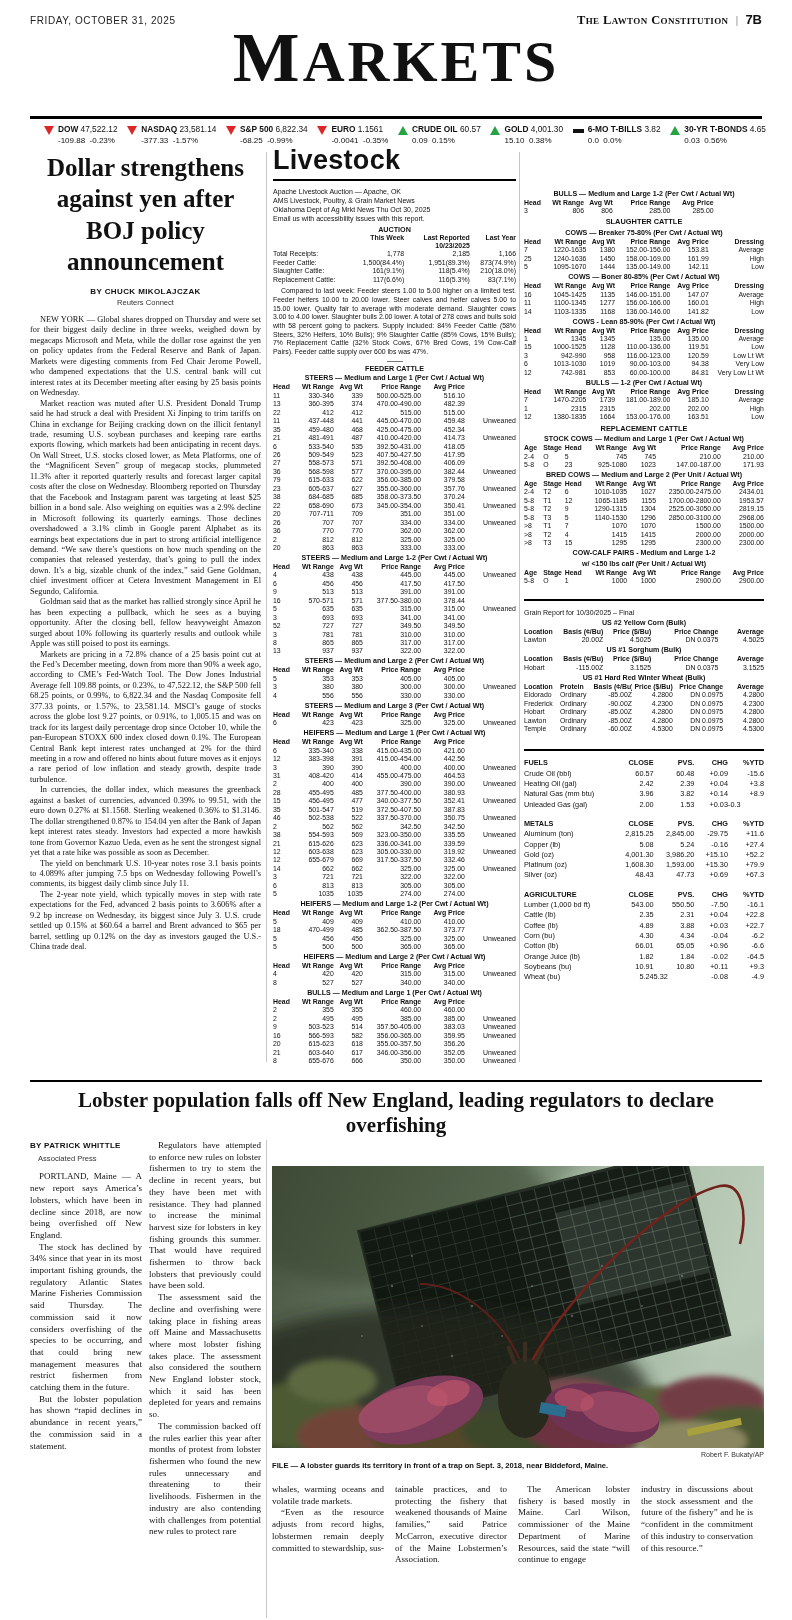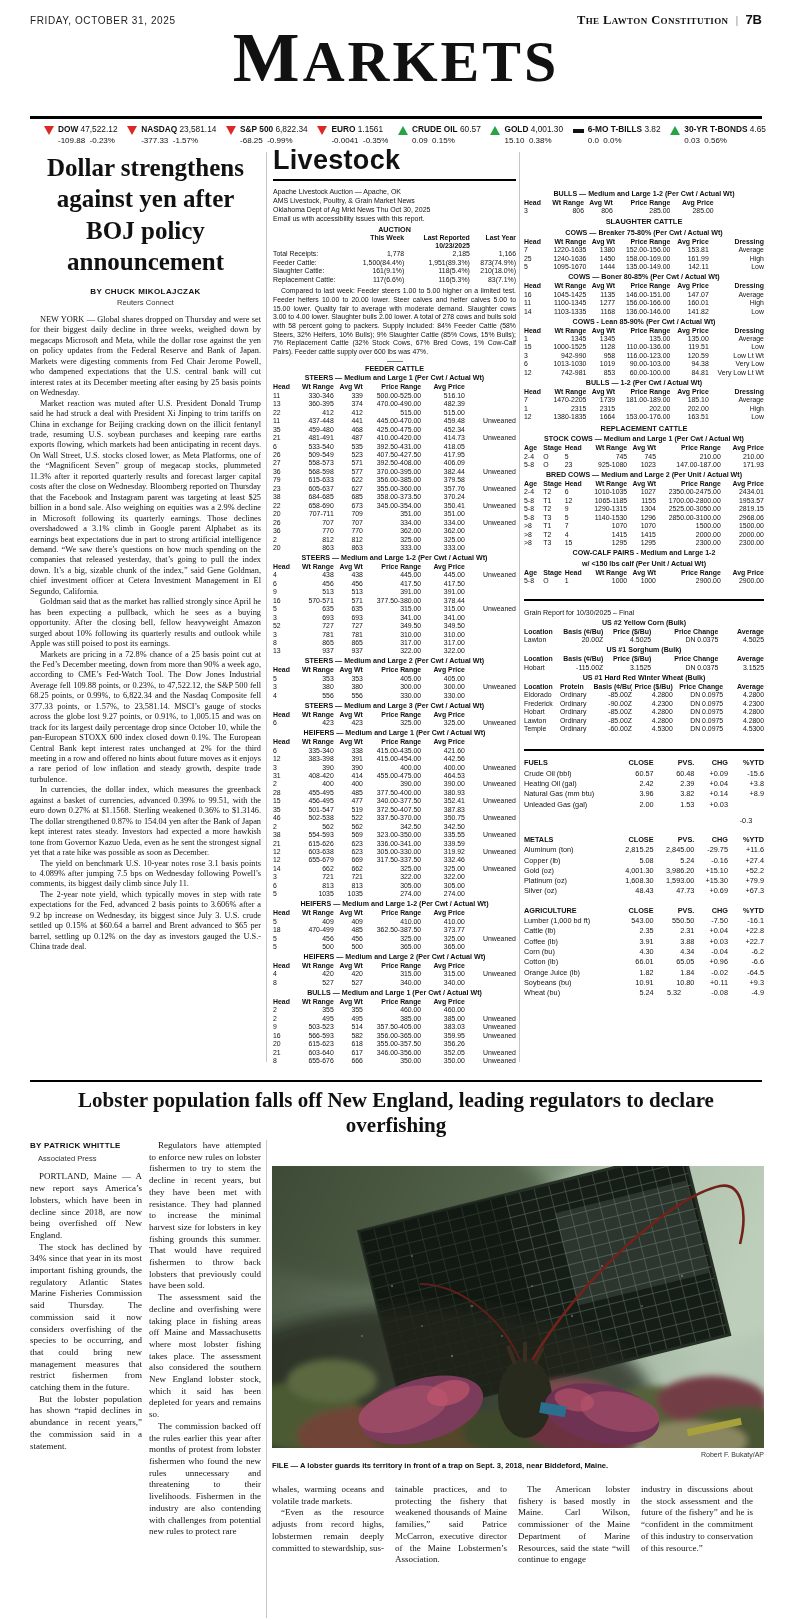--- a/index.html
+++ b/index.html
@@ -1237,21 +1237,21 @@
             <span style="width: 17%; text-align: right;">3.96</span>
             <span style="width: 17%; text-align: right;">3.82</span>
             <span style="width: 14%; text-align: right;">+0.14</span>
             <span style="width: 15%; text-align: right;">+8.9</span>
           </div>
           <div class="crow">
             <span style="width: 37%; text-align: left;">Unleaded Gas (gal)</span>
             <span style="width: 17%; text-align: right;">2.00</span>
             <span style="width: 17%; text-align: right;">1.53</span>
             <span style="width: 14%; text-align: right;">+0.03</span>
-            <span style="width: 15%; text-align: center; margin-top: 16px;">-0.3</span>
+            <span style="width: 15%; text-align: left;">-0.3</span>
           </div>
         </div>
         <div class="cgroup">
           <div class="crow hdr">
             <span style="width: 37%; text-align: left;">METALS</span>
             <span style="width: 17%; text-align: right;">CLOSE</span>
             <span style="width: 17%; text-align: right;">PVS.</span>
             <span style="width: 14%; text-align: right;">CHG</span>
             <span style="width: 15%; text-align: right;">%YTD</span>
           </div>
@@ -1308,21 +1308,21 @@
           </div>
           <div class="crow">
             <span style="width: 37%; text-align: left;">Cattle (lb)</span>
             <span style="width: 17%; text-align: right;">2.35</span>
             <span style="width: 17%; text-align: right;">2.31</span>
             <span style="width: 14%; text-align: right;">+0.04</span>
             <span style="width: 15%; text-align: right;">+22.8</span>
           </div>
           <div class="crow">
             <span style="width: 37%; text-align: left;">Coffee (lb)</span>
-            <span style="width: 17%; text-align: right;">3.91</span>
+            <span style="width: 17%; text-align: right;">4.89</span>
             <span style="width: 17%; text-align: right;">3.88</span>
             <span style="width: 14%; text-align: right;">+0.03</span>
             <span style="width: 15%; text-align: right;">+22.7</span>
           </div>
           <div class="crow">
             <span style="width: 37%; text-align: left;">Corn (bu)</span>
             <span style="width: 17%; text-align: right;">4.30</span>
             <span style="width: 17%; text-align: right;">4.34</span>
             <span style="width: 14%; text-align: right;">-0.04</span>
             <span style="width: 15%; text-align: right;">-6.2</span>
@@ -1344,21 +1344,21 @@
           <div class="crow">
             <span style="width: 37%; text-align: left;">Soybeans (bu)</span>
             <span style="width: 17%; text-align: right;">10.91</span>
             <span style="width: 17%; text-align: right;">10.80</span>
             <span style="width: 14%; text-align: right;">+0.11</span>
             <span style="width: 15%; text-align: right;">+9.3</span>
           </div>
           <div class="crow">
             <span style="width: 37%; text-align: left;">Wheat (bu)</span>
             <span style="width: 17%; text-align: right;">5.24</span>
-            <span style="width: 17%; text-align: center;">5.32</span>
+            <span style="width: 17%; text-align: left;">5.32</span>
             <span style="width: 14%; text-align: right;">-0.08</span>
             <span style="width: 15%; text-align: right;">-4.9</span>
           </div>
         </div>
       </div>
   </div>
 </div>
 
 <div class="brule"></div>
 <div class="bh">Lobster population falls off New England, leading regulators to declare overfishing</div>

